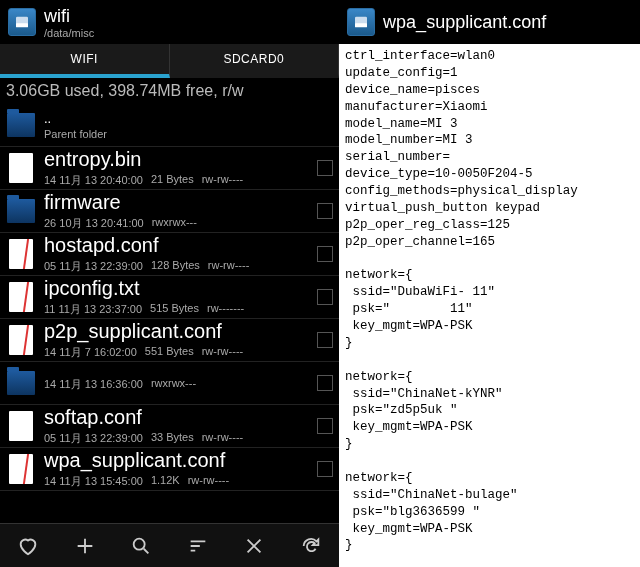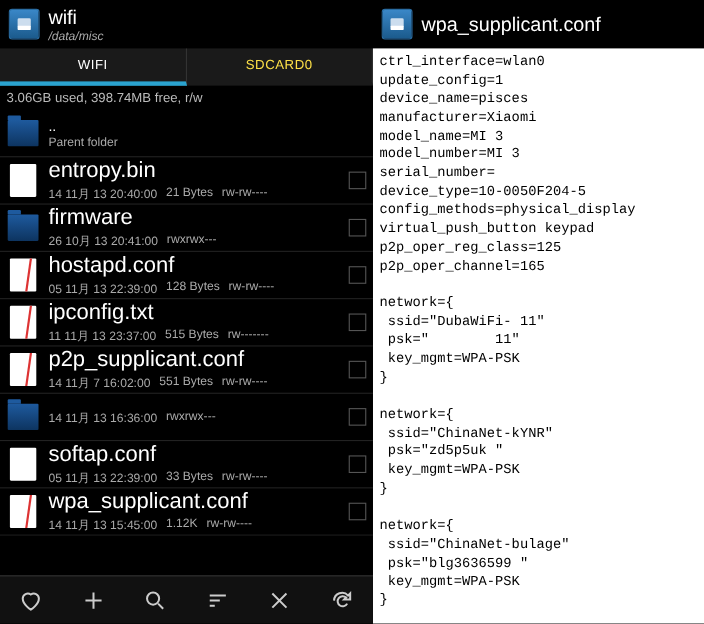--- a/index.html
+++ b/index.html
@@ -25,30 +25,30 @@
   .app-icon {
     width: 28px; height: 28px;
     background: linear-gradient(#3a87c7,#1b5a8c);
     border: 1px solid #2a6da3; border-radius: 3px;
     display: flex; align-items: center; justify-content: center;
     flex-shrink: 0;
   }
   .app-icon svg { width: 16px; height: 16px; }
   .title-stack { display:flex; flex-direction:column; }
   .title-main { font-size: 18px; color:#fff; }
-  .title-sub { font-size: 11px; color:#aaa;font-style:italic; }
+  .title-sub { font-size: 11px; color:#aaa; }
   .right .title-main { font-size: 18px; }
   
   .tabs { display:flex; height: 34px; background:#1a1a1a; }
   .tab { flex:1; display:flex; align-items:center; justify-content:center;
-    font-size:12px; color:#fde047; letter-spacing:0.5px; cursor:pointer;
+    font-size:12px; color:#ffffff; letter-spacing:0.5px; cursor:pointer;
     border-bottom: 4px solid transparent; border-right:1px solid #333;}
   .tab.active { border-bottom-color:#2aa3cf; color:#fff; }
   
-  .status { font-size:12px; color:#bbb; padding:4px 6px; background:#000;}
+  .status { font-size:16px; color:#bbb; padding:4px 6px; background:#000;}
   
   .file-list { overflow:hidden; }
   .row { display:flex; align-items:center; height:43px; padding:4px 6px;
     border-bottom:1px solid #222; gap:8px; }
   .row .icon { width:30px; height:32px; flex-shrink:0; display:flex; align-items:center; justify-content:center;}
   .row .meta { flex:1; min-width:0; overflow:hidden; }
   .row .name { font-size:20px; color:#fff; white-space:nowrap; overflow:hidden; text-overflow:ellipsis;}
   .row.parent .name { font-size:13px; color:#fff;}
   .row .sub { font-size:11px; color:#aaa; display:flex; gap:8px; margin-top:2px;text-align:right;}
   .row .chk { width:16px; height:16px; border:1px solid #555; flex-shrink:0;}

